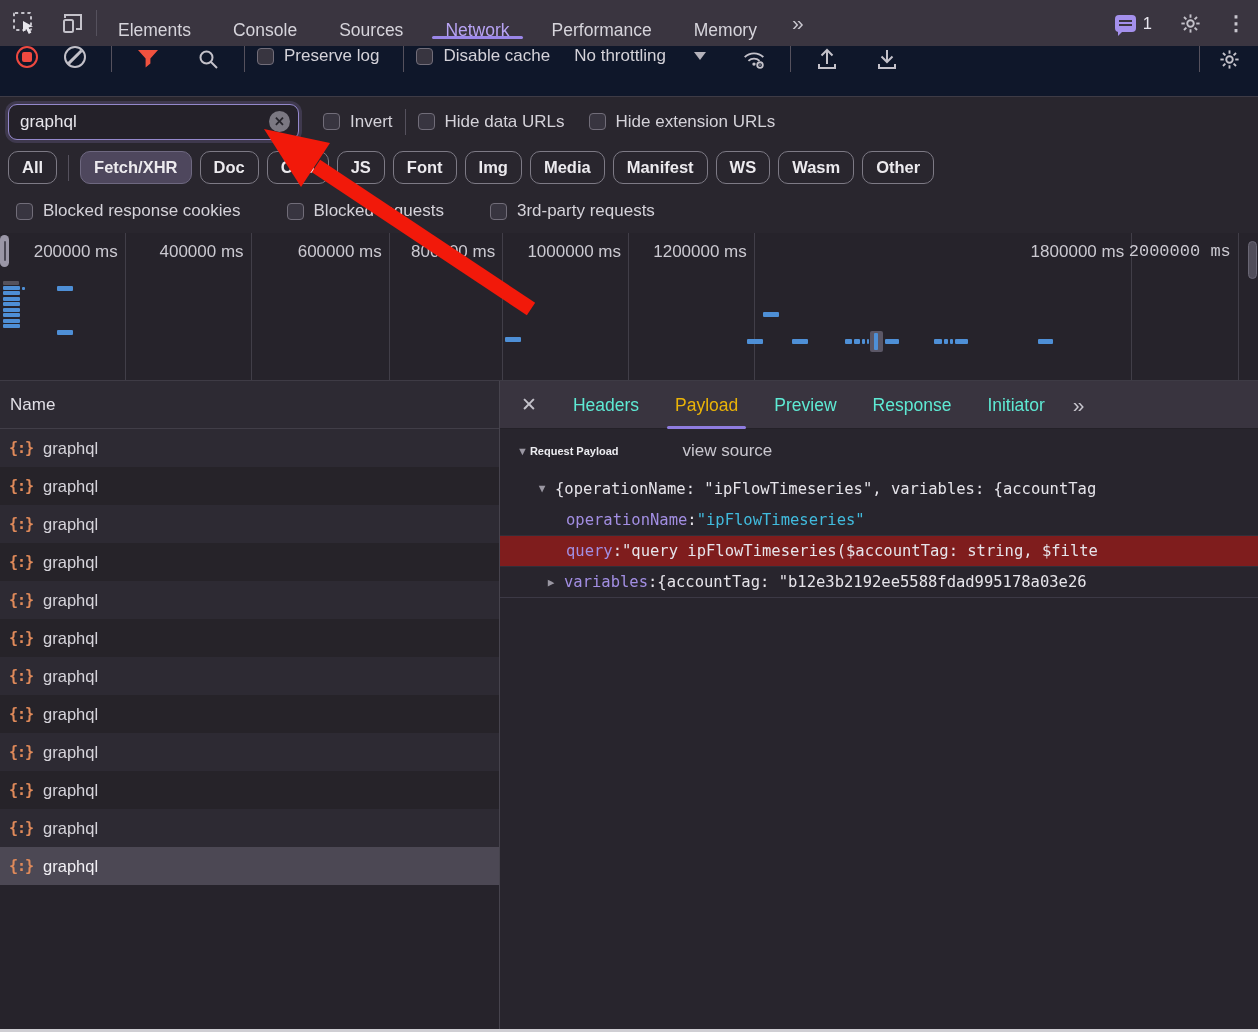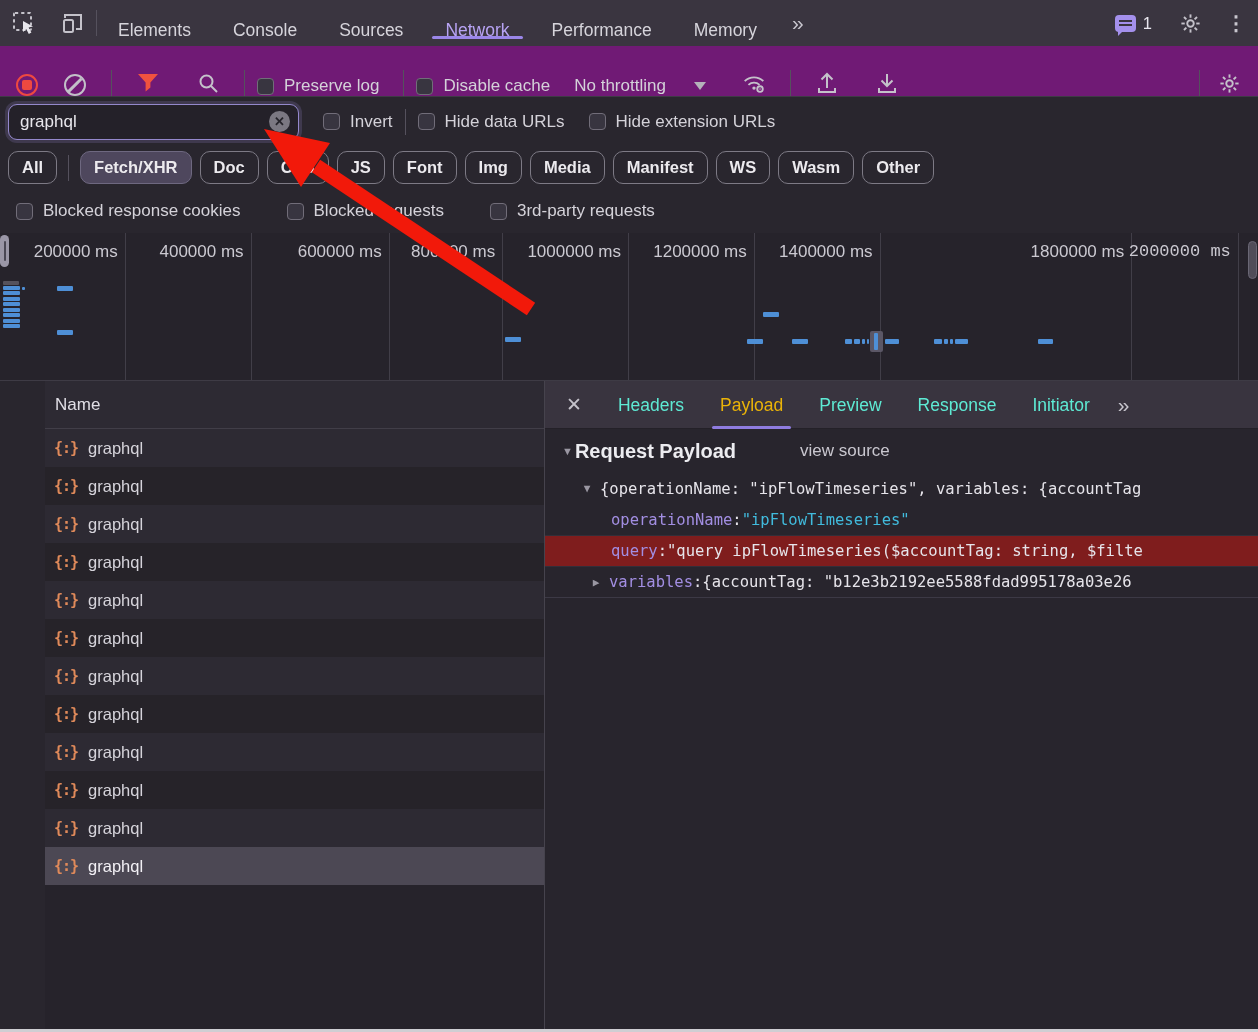--- a/index.html
+++ b/index.html
@@ -17,21 +17,21 @@
   .chev { font-size:21px; color:#c8c6ce; padding:0 14px; letter-spacing:-2px; }
   .tabbar .spacer { flex:1; }
   .bubble-wrap { display:flex; align-items:center; gap:7px; margin:0 14px; }
   .bubble { width:21px; height:17px; background:#a490ec; border-radius:4px; position:relative; }
   .bubble::before { content:""; position:absolute; left:4px; right:4px; top:5px; height:2px; background:#3a3540; box-shadow:0 4px 0 #3a3540; }
   .bubble::after { content:""; position:absolute; left:3px; bottom:-4px; border:4px solid transparent; border-top-color:#a490ec; border-left-color:#a490ec; }
   .bubble-count { font-size:16.5px; color:#e8e6ee; }
   .dots { font-size:20px; color:#c8c6ce; padding:0 12px; font-weight:bold; }
 
   
-  .toolbar { height:51px; background:#701a75; border-bottom:1px solid #3e3b45; display:flex; align-items:flex-end; }
+  .toolbar { height:51px; background:#0f172a; border-bottom:1px solid #3e3b45; display:flex; align-items:flex-start; }
   .rec { width:22px; height:22px; border:2.5px solid #ee4940; border-radius:50%; margin:0 13px 0 16px; position:relative; flex:none; }
   .rec::after { content:""; position:absolute; left:50%; top:50%; width:10px; height:10px; transform:translate(-50%,-50%); background:#ee4940; border-radius:2px; }
   .block { width:22px; height:22px; border:2.5px solid #c2c0c8; border-radius:50%; margin:0 13px; position:relative; flex:none; }
   .block::after { content:""; position:absolute; left:-1px; top:8px; width:19px; height:2.5px; background:#c2c0c8; transform:rotate(-45deg); }
   .tool-gap { width:12px; flex:none; }
   .cb { width:17px; height:17px; border:1.5px solid #716d79; border-radius:4px; background:#383540; flex:none; }
   .cb-row { display:flex; align-items:center; gap:10px; flex:none; }
   .tool-label { font-size:17px; color:#d4d2d9; white-space:nowrap; }
   .caret { width:0; height:0; border-left:6px solid transparent; border-right:6px solid transparent; border-top:8px solid #b4b2ba; margin-left:18px; flex:none; }
   .toolbar .spacer { flex:1; }
@@ -54,41 +54,41 @@
   .tsec { position:absolute; top:0; bottom:0; border-right:1px solid #413e48; }
   .tsec span { position:absolute; right:7px; top:9px; font-size:17px; color:#cbc9d1; white-space:nowrap; }
   .bar { position:absolute; background:#4e8fd6; border-radius:1px; }
   .bar.gray { background:#55525c; }
   .mbox { position:absolute; background:#5b5766; border-radius:2px; }
   .scrub { position:absolute; left:0; top:2px; width:9px; height:32px; background:#9a96a6; border-radius:5px; }
   .scrub::after { content:""; position:absolute; left:3.5px; top:6px; bottom:6px; width:2px; background:#4a4754; border-radius:1px; }
   .rpill { position:absolute; right:1px; top:8px; width:9px; height:38px; background:#504d59; border:1px solid #6a6775; border-radius:5px; }
 
   
-  .main { display:flex; height:648px;margin-left:45px; }
+  .main { display:flex; height:648px; }
   .left { width:500px; flex:none; background:#26232b; border-right:1px solid #46434d; display:flex; flex-direction:column; }
   .name-header { height:48px; line-height:48px; background:#2d2a33; border-bottom:1px solid #413e48; font-size:17px; color:#e0dee5; padding-left:10px; flex:none; }
   .req-row { height:38px; display:flex; align-items:center; gap:10px; padding-left:9px; font-size:16.5px; color:#d6d4db; flex:none; }
   .req-row:nth-child(odd) { background:#2d2a33; }
   .req-row:nth-child(even) { background:#262329; }
   .req-row.sel { background:#4c4854; color:#f2f0f5; }
   .braces { font-family:"DejaVu Sans Mono",monospace; font-size:15px; font-weight:bold; color:#e08a5a; letter-spacing:-1px; }
 
   .right { flex:1; background:#28252d; display:flex; flex-direction:column; min-width:0; }
   .dtabbar { height:48px; background:#39343f; border-bottom:1px solid #242128; display:flex; align-items:center; flex:none; }
   .close-x { font-size:19px; color:#c4c2ca; padding:0 18px 0 21px; }
   .dtab { height:48px; line-height:48px; padding:0 18px; font-size:17.5px; color:#5eead4; position:relative; flex:none; }
   .dtab.sel { color:#eab308; }
   .dtab.sel::after { content:""; position:absolute; left:10px; right:10px; bottom:0; height:3px; background:#8f7ce0; border-radius:2px; }
   .dtabbar .chev { padding:0 10px; }
 
   
   .pl-title { height:44px; display:flex; align-items:center; padding-left:17px; }
   .tri { font-size:11px; color:#9a97a2; flex:none; }
-  .pl-title .t { font-size:20px; font-weight:bold; color:#ececf0; margin-left:2px; }
+  .pl-title .t { font-size:11px; font-weight:bold; color:#ececf0; margin-left:2px; }
   .pl-title .vs { font-size:17px; color:#c9c7cf; margin-left:64px; }
   .tree { font-family:"DejaVu Sans Mono",monospace; font-size:15.5px; color:#e6e4ea; }
   .trow { height:31px; display:flex; align-items:center; white-space:nowrap; overflow:hidden; border-top:1px solid #322f39; }
   .trow:first-child { border-top:none; }
   .trow .tri { width:14px; margin-right:6px; text-align:center; }
   .trow.r1 { padding-left:35px; }
   .trow.kv { padding-left:66px; }
   .trow.r-var { padding-left:44px; }
   .trow.hl { background:#7f1d1d; }
   .tree-end { border-top:1px solid #3c3945; }
@@ -309,23 +309,20 @@
         <span>600000 ms</span>
       </div>
       <div class="tsec" style="left: 377.4px; width: 125.8px;">
         <span>800000 ms</span>
       </div>
       <div class="tsec" style="left: 503.2px; width: 125.8px;">
         <span>1000000 ms</span>
       </div>
       <div class="tsec" style="left: 629px; width: 125.8px;">
         <span>1200000 ms</span>
-      </div>
-      <div class="tsec" style="left: 754.8px; width: 125.8px;">
-        <span>1400000 ms</span>
       </div>
       <div class="tsec" style="left: 1006.4px; width: 125.8px;">
         <span>1800000 ms</span>
       </div>
       <div class="tsec" style="left: 1113px; width: 125.8px; font-family: Liberation Mono, monospace;">
         <span>2000000 ms</span>
       </div>
       <span class="mbox" style="left: 870px; top: 98px; width: 13px; height: 21px;"></span>
       <span class="bar gray" style="left: 3px; top: 48px; width: 16px; height: 4px;"></span>
       <span class="bar" style="left: 3px; top: 53px; width: 17px; height: 4px; background: rgb(78, 143, 214);"></span>

